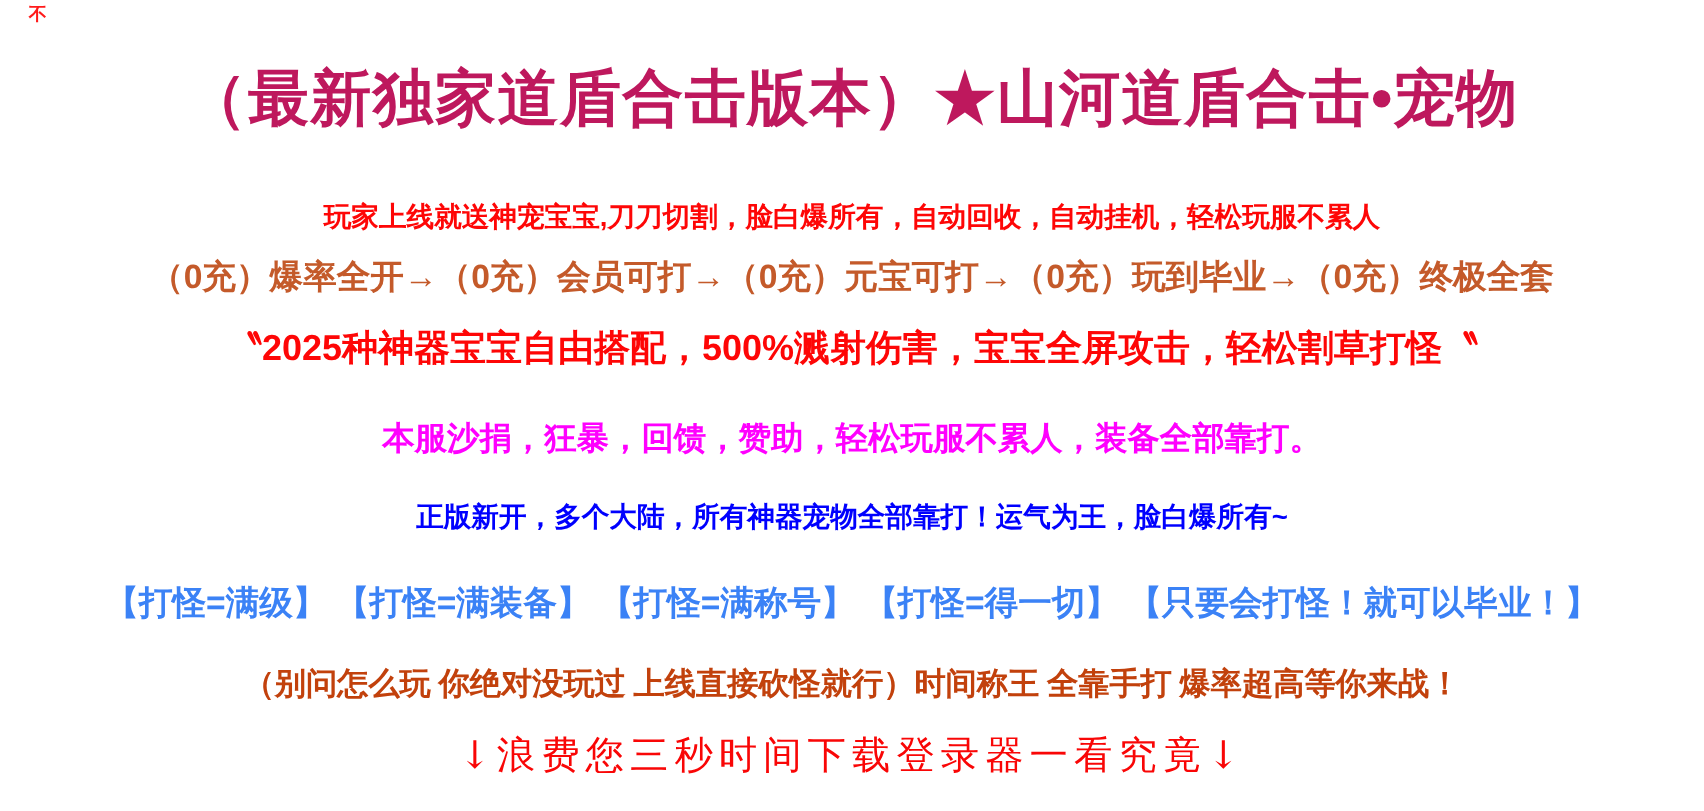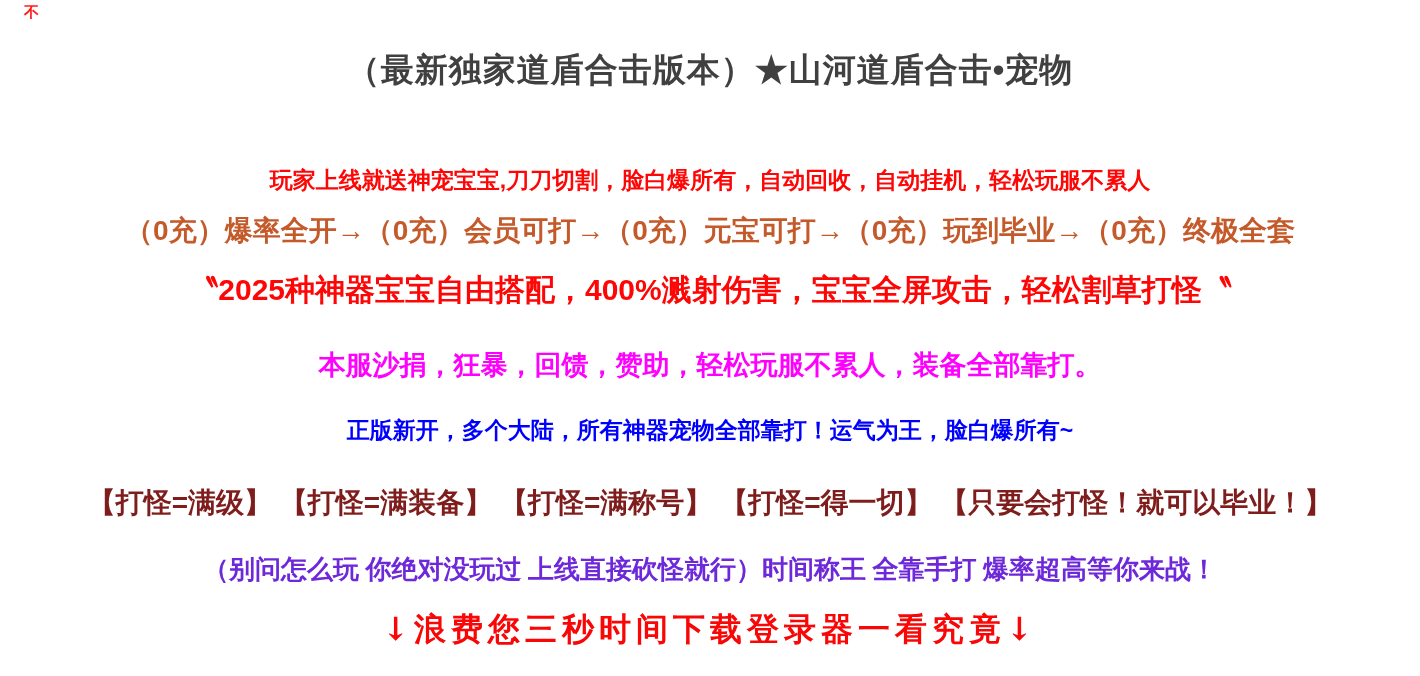--- a/index.html
+++ b/index.html
@@ -25,23 +25,23 @@
   #corner-glyph {
     position: absolute;
     top: 3px;
     left: 24px;
     font-size: 15px;
     font-weight: bold;
     color: #ff1a1a;
   }
   #banner-title {
     top: 48px;
-    font-size: 33px;
+    font-size: 51px;
     font-weight: 900;
-    color: #404040;
+    color: #be185d;
     letter-spacing: 1px;
   }
   #line-welfare {
     top: 165px;
     font-size: 23px;
     color: #fe0606;
   }
   #line-zero-charge {
     top: 212px;
     font-size: 28px;
@@ -58,49 +58,49 @@
     color: #ff00ff;
   }
   #line-drop-rate {
     top: 415px;
     font-size: 23px;
     color: #0000fe;
   }
   #line-monster-equals {
     top: 484px;
     font-size: 28px;
-    color: #7f1d1d;
+    color: #3b82f6;
   }
   #line-how-to-play {
     top: 552px;
     font-size: 26px;
-    color: #6d28d9;
+    color: #c2410c;
     font-family: "Liberation Serif", serif;
   }
   #line-download {
     top: 608px;
     font-size: 32px;
-    font-weight: 700;
+    font-weight: 400;
     color: #f90606;
     font-family: "DejaVu Serif", "Liberation Serif", serif;
     letter-spacing: 5px;
   }
 </style>
 </head>
 <body>
 
 <div id="corner-glyph">不</div>
 
 <h1 class="line" id="banner-title" style="margin:0;">（最新独家道盾合击版本）★山河道盾合击•宠物</h1>
 
 <div class="line" id="line-welfare">玩家上线就送神宠宝宝,刀刀切割，脸白爆所有，自动回收，自动挂机，轻松玩服不累人</div>
 
 <div class="line" id="line-zero-charge">（0充）爆率全开→（0充）会员可打→（0充）元宝可打→（0充）玩到毕业→（0充）终极全套</div>
 
-<div class="line" id="line-pet-feature">〝2025种神器宝宝自由搭配，400%溅射伤害，宝宝全屏攻击，轻松割草打怪〝</div>
+<div class="line" id="line-pet-feature">〝2025种神器宝宝自由搭配，500%溅射伤害，宝宝全屏攻击，轻松割草打怪〝</div>
 
 <div class="line" id="line-free-play">本服沙捐，狂暴，回馈，赞助，轻松玩服不累人，装备全部靠打。</div>
 
 <div class="line" id="line-drop-rate">正版新开，多个大陆，所有神器宠物全部靠打！运气为王，脸白爆所有~</div>
 
 <div class="line" id="line-monster-equals">【打怪=满级】 【打怪=满装备】 【打怪=满称号】 【打怪=得一切】 【只要会打怪！就可以毕业！】</div>
 
 <div class="line" id="line-how-to-play">（别问怎么玩 你绝对没玩过 上线直接砍怪就行）时间称王 全靠手打 爆率超高等你来战！</div>
 
 <div class="line" id="line-download">↓浪费您三秒时间下载登录器一看究竟↓</div>

